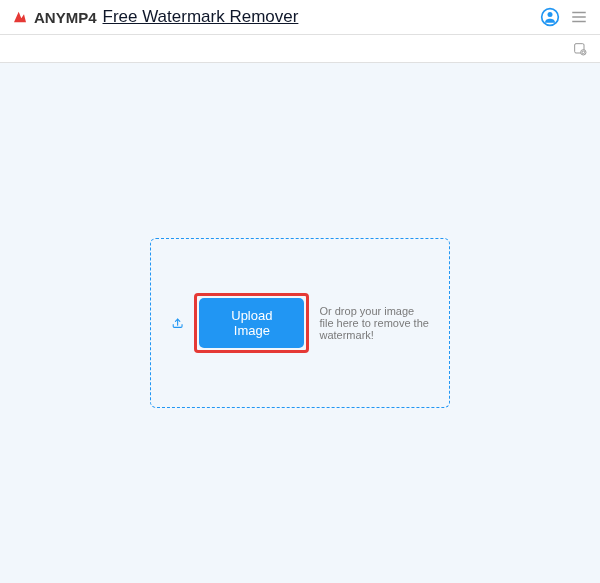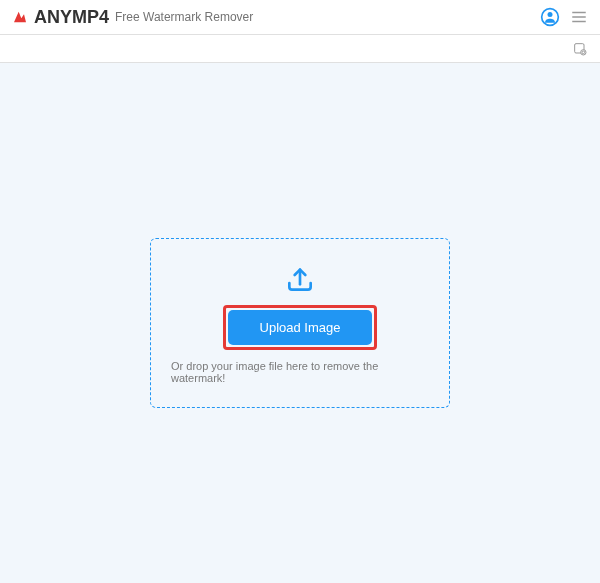--- a/index.html
+++ b/index.html
@@ -22,26 +22,27 @@
       display: flex;
       align-items: center;
       gap: 6px;
     }
     .brand-logo {
       width: 16px;
       height: 16px;
     }
     .brand-name {
       font-weight: bold;
-      font-size: 18px;
+      font-size: 15px;
       color: #333;
     }
     .brand-subtitle {
-      font-size: 12px;
-      color: #737373;
+      font-size: 17px;
+      color: #0f172a;
+      text-decoration: underline;
     }
     .header-right {
       display: flex;
       align-items: center;
       gap: 10px;
     }
     .user-icon {
       width: 20px;
       height: 20px;
       color: #2196f3;
@@ -79,21 +80,21 @@
       display: flex;
       align-items: center;
       justify-content: center;
     }
     .dropzone {
       width: 300px;
       height: 170px;
       border: 1.5px dashed #2196f3;
       border-radius: 6px;
       display: flex;
-      flex-direction: column;
+      flex-direction: row;
       align-items: center;
       justify-content: center;
       gap: 10px;
       padding: 20px;
     }
     .upload-icon {
       width: 32px;
       height: 32px;
       color: #2196f3;
     }

